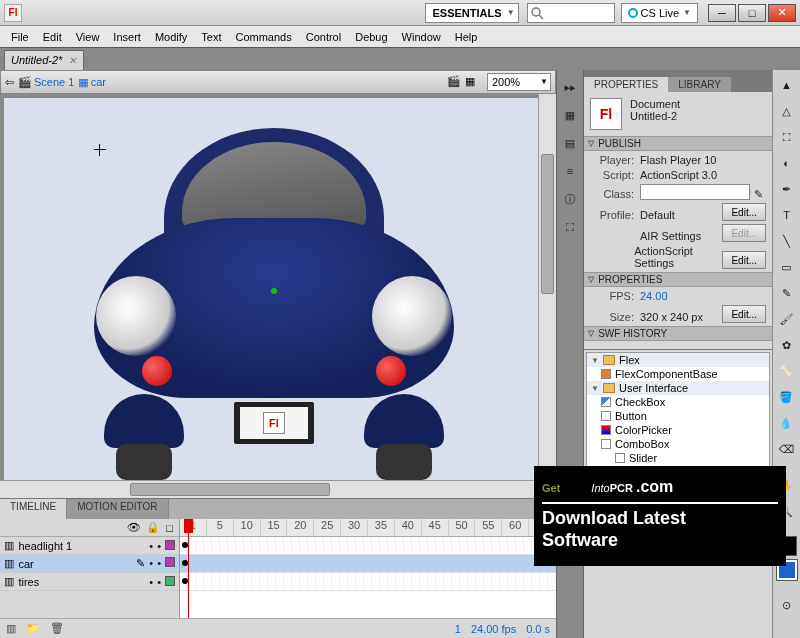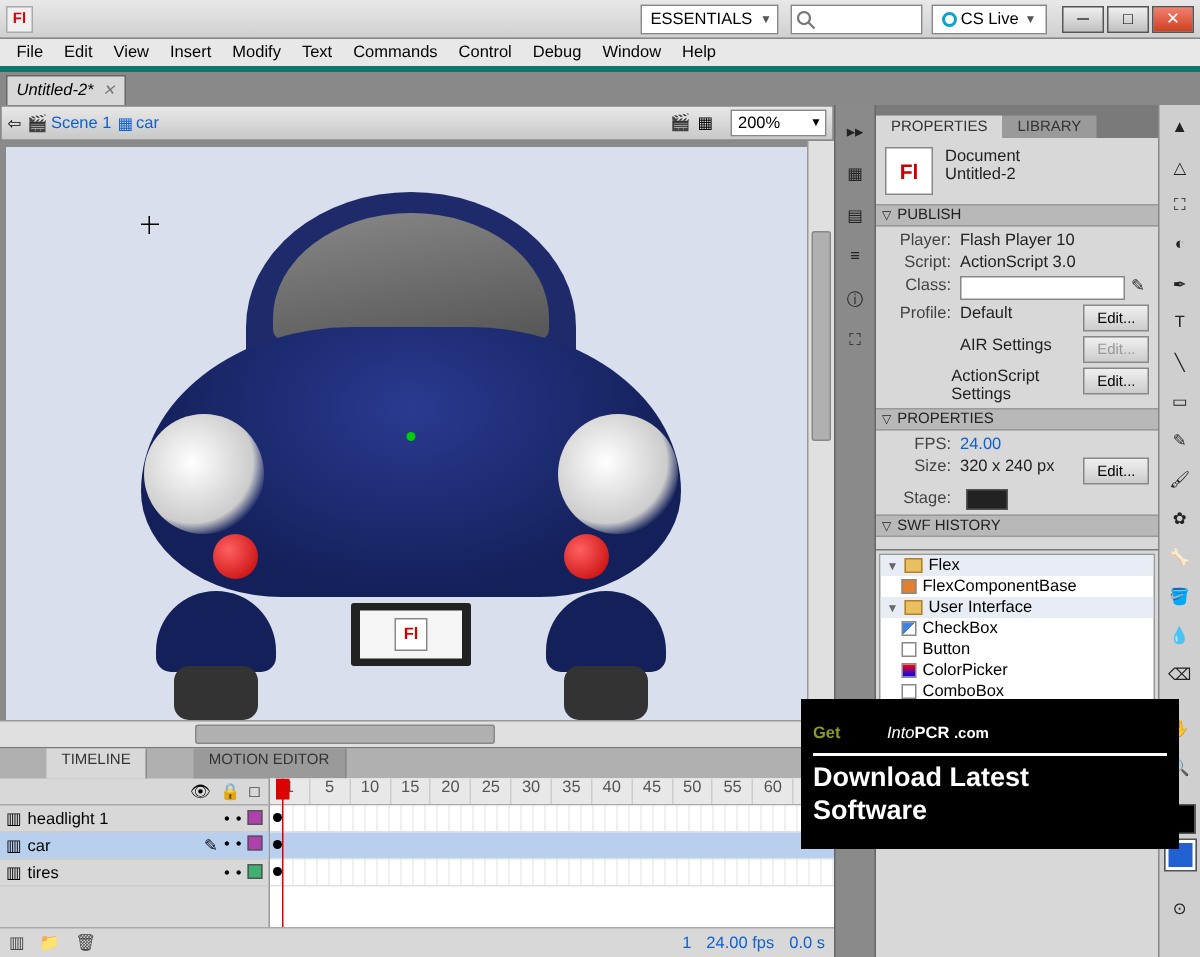--- a/index.html
+++ b/index.html
@@ -1,32 +1,32 @@
 <!DOCTYPE html>
 <html><head>
 <meta charset="utf-8">
 <style>
 * { box-sizing: border-box; margin: 0; padding: 0; font-family: "Segoe UI", Tahoma, sans-serif; font-size: 11px; }
 body { width: 800px; height: 638px; background: #b8b8b8; overflow: hidden; position: relative; }
 
 .titlebar { height: 26px; background: linear-gradient(#e8e8e8, #d0d0d0); border-bottom: 1px solid #888; display: flex; align-items: center; padding: 0 4px; }
 .titlebar .fl-logo { width: 18px; height: 18px; background: #f0f0f0; border: 1px solid #aaa; color: #d00; font-weight: bold; text-align: center; line-height: 16px; font-size: 10px; }
 .titlebar .spacer { flex: 1; }
-.titlebar .ws-dd { height: 20px; border: 1px solid #888; background: #fff; padding: 0 16px 0 6px; line-height: 18px; position: relative; margin-right: 8px; }
+.titlebar .ws-dd { height: 20px; border: 1px solid #888; background: #fff; padding: 0 16px 0 6px; line-height: 18px; position: relative; margin-right: 8px; font-weight: bold; }
 .titlebar .ws-dd::after { content: "▼"; position: absolute; right: 3px; font-size: 8px; color: #555; }
 .titlebar .search { width: 88px; height: 20px; border: 1px solid #888; background: #fff; margin-right: 6px; display: flex; align-items: center; }
 .titlebar .search svg { margin: 0 2px; }
 .titlebar .cslive { height: 20px; border: 1px solid #888; background: #fff; padding: 0 6px; line-height: 18px; margin-right: 10px; display: flex; align-items: center; }
 .titlebar .cslive .orb { width: 10px; height: 10px; border: 2px solid #0aa3cc; border-radius: 50%; margin-right: 3px; }
 .titlebar .cslive::after { content: "▼"; font-size: 8px; margin-left: 4px; color: #555; }
 .winbtns { display: flex; gap: 2px; }
 .winbtn { width: 28px; height: 18px; border: 1px solid #555; background: linear-gradient(#f0f0f0,#c0c0c0); display: flex; align-items: center; justify-content: center; }
 .winbtn.close { background: linear-gradient(#f08070,#d04020); color: #fff; }
 
-.menubar { height: 22px; background: #e8e8e8; border-bottom: 4px solid #0f766e; display: flex; align-items: center; padding: 0 4px; }
+.menubar { height: 22px; background: #e8e8e8; border-bottom: 1px solid #0f766e; display: flex; align-items: center; padding: 0 4px; }
 .menubar span { padding: 0 7px; cursor: default; }
 
 .doctab-strip { height: 22px; background: #898989; display: flex; align-items: flex-end; padding-left: 4px; }
 .doctab { height: 20px; background: #d8d8d8; border: 1px solid #666; border-bottom: none; padding: 0 6px; line-height: 19px; display: flex; align-items: center; font-style: italic; }
 .doctab .x { margin-left: 6px; color: #777; font-size: 10px; }
 
 .main { display: flex; height: calc(100% - 70px); }
 
 .leftcol { width: 556px; display: flex; flex-direction: column; background: #8a8a8a; }
 
@@ -64,21 +64,21 @@
 .car .plate-inner { width: 68px; height: 32px; background: #f5f5f5; display: flex; align-items: center; justify-content: center; }
 .car .plate-inner .fl-ico { width: 22px; height: 22px; background: #fff; border: 1px solid #888; color: #c00; font-weight: bold; text-align: center; line-height: 20px; }
 .car .dot { position: absolute; left: 50%; top: 180px; width: 6px; height: 6px; margin-left: -3px; background: #0c0; border-radius: 50%; }
 .crossh { position: absolute; left: 90px; top: 46px; width: 12px; height: 12px; }
 .crossh::before, .crossh::after { content: ""; position: absolute; background: #000; }
 .crossh::before { left: 5px; top: 0; width: 1px; height: 12px; }
 .crossh::after { left: 0; top: 5px; width: 12px; height: 1px; }
 
 .timeline-panel { height: 140px; background: #d8d8d8; border-top: 1px solid #777; display: flex; flex-direction: column; }
 .tl-tabs { height: 20px; background: #b0b0b0; display: flex; position: relative; }
-.tl-tab { padding: 2px 10px; background: #9a9a9a; font-size: 10px; color: #333; border-right: 1px solid #888; margin-left: 31px; }
+.tl-tab { padding: 2px 10px; background: #9a9a9a; font-size: 10px; color: #333; border-right: 1px solid #888; }
 .tl-tab.active { background: #d8d8d8; }
 .tl-close { position: absolute; right: 4px; top: 2px; font-size: 10px; }
 .tl-body { flex: 1; display: flex; }
 .layers { width: 180px; background: #d8d8d8; border-right: 1px solid #999; }
 .layers .hdr { height: 18px; display: flex; justify-content: flex-end; align-items: center; gap: 6px; padding-right: 6px; border-bottom: 1px solid #aaa; }
 .layers .row { height: 18px; display: flex; align-items: center; padding: 0 4px; gap: 4px; border-bottom: 1px solid #ccc; }
 .layers .row.sel { background: #b8cfee; }
 .layers .swatch { width: 10px; height: 10px; border: 1px solid #555; }
 .layers .icons { margin-left: auto; display: flex; gap: 4px; font-size: 9px; }
 .frames { flex: 1; position: relative; background: #fff; overflow: hidden; }
@@ -97,21 +97,21 @@
 
 .rightcol { width: 216px; background: #d8d8d8; display: flex; flex-direction: column; position: relative; }
 .panel-tabs { height: 22px; background: #7a7a7a; display: flex; align-items: flex-end; }
 .panel-tab { padding: 2px 10px; font-size: 10px; background: #9a9a9a; color: #333; }
 .panel-tab.active { background: #d8d8d8; }
 .panel-body { padding: 6px; font-size: 10px; color: #222; }
 .panel-body .doc-hdr { display: flex; gap: 8px; margin-bottom: 6px; }
 .panel-body .fl-big { width: 32px; height: 32px; background: #fff; border: 1px solid #888; color: #c00; font-weight: bold; font-size: 14px; text-align: center; line-height: 30px; }
 .section-hdr { background: #b8b8b8; padding: 1px 4px; font-size: 10px; margin: 2px -6px; border-top: 1px solid #999; border-bottom: 1px solid #999; display: flex; align-items: center; }
 .section-hdr::before { content: "▽"; font-size: 8px; margin-right: 4px; }
-.prow { display: flex; align-items: flex-start; margin: 3px 0; }
+.prow { display: flex; align-items: flex-end; margin: 3px 0; }
 .prow .lbl { width: 44px; text-align: right; margin-right: 6px; color: #444; }
 .prow .val { color: #1060d0; }
 .prow .inp { flex: 1; height: 16px; background: #fff; border: 1px solid #888; }
 .prow .sw { width: 28px; height: 14px; background: #222; border: 1px solid #555; margin-left: 4px; }
 .editbtn { margin-left: auto; height: 18px; padding: 0 8px; background: linear-gradient(#f0f0f0,#ccc); border: 1px solid #888; font-size: 10px; }
 .editbtn.dis { color: #999; }
 .pencil { width: 12px; height: 12px; margin-left: 4px; }
 
 .comp-panel { border-top: 1px solid #777; }
 .comp-body { background: #fff; border: 1px solid #999; margin: 2px; height: 180px; overflow: hidden; font-size: 10px; }
@@ -127,21 +127,21 @@
 .toolstrip .sep { height: 6px; }
 .toolstrip .colorbox { width: 20px; height: 20px; border: 1px solid #555; }
 .toolstrip .colorbox.stroke { background: #000; }
 .toolstrip .colorbox.fill { background: #2060d0; border: 2px solid #fff; outline: 1px solid #555; }
 
 .watermark { position: absolute; left: 534px; top: 466px; width: 252px; height: 100px; background: #000; z-index: 20; padding: 6px 8px; }
 .watermark .l1 { font-size: 22px; font-weight: bold; }
 .watermark .g { color: #8a9a2a; }
 .watermark .i { color: #fff; font-style: italic; font-weight: normal; padding-left: 31px; }
 .watermark .p { color: #fff; }
-.watermark .c { color: #fff; font-size: 10px; margin-left: 3px; }
+.watermark .c { color: #fff; font-size: 16px; margin-left: 3px; }
 .watermark hr { border: none; border-top: 2px solid #fff; margin: 4px 0; }
 .watermark .l2 { color: #fff; font-size: 18px; font-weight: bold; line-height: 1.2; }
 </style>
 </head>
 <body>
 
 <div class="titlebar">
   <div class="fl-logo">Fl</div>
   <div class="spacer"></div>
   <div class="ws-dd">ESSENTIALS</div>
@@ -362,24 +362,20 @@
         </div>
       <div class="section-hdr">PROPERTIES</div>
       <div class="prow">
           <span class="lbl">FPS:</span>
           <span class="val">24.00</span>
         </div>
       <div class="prow">
           <span class="lbl">Size:</span>
           <span>320 x 240 px</span>
           <button class="editbtn">Edit...</button>
-        </div>
-      <div class="prow">
-          <span class="lbl">Stage:</span>
-          <div class="sw"></div>
         </div>
       <div class="section-hdr">SWF HISTORY</div>
     </div>
 
     <div class="comp-panel">
       <div class="comp-body">
         <div class="node l1">
             <span class="arr">▼</span>
             <span class="fold"></span>
             <span>Flex</span>

